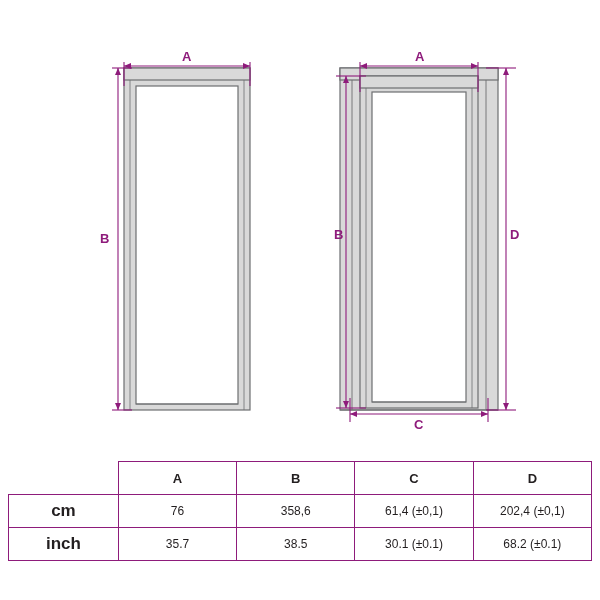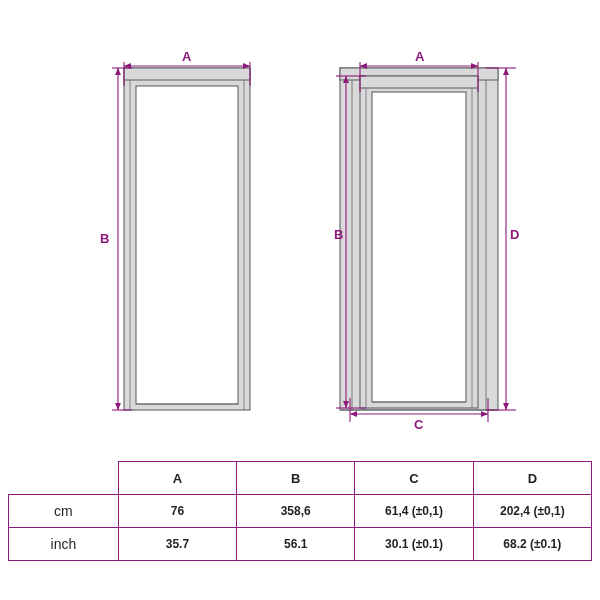--- a/index.html
+++ b/index.html
@@ -44,35 +44,35 @@
     top: 461px;
     width: 584px;
     border-collapse: collapse;
     font-size: 12px;
   }
   .spec-table th,
   .spec-table td {
     border: 1px solid #8e1b7b;
     text-align: center;
     height: 32px;
-    font-weight: bold;
+    font-weight: normal;
     color: #231f20;
     padding: 0;
   }
   .spec-table th {
     font-weight: bold;
     font-size: 13px;
   }
   .spec-table .corner-cell {
     border-left: none;
     border-top: none;
   }
   .spec-table .row-head {
-    font-weight: normal;
-    font-size: 14px;
+    font-weight: bold;
+    font-size: 17px;
   }
   .col-first { width: 110px; }
   .col-data  { width: 118px; }
 </style>
 </head>
 <body>
 
 <div id="root">
 
   <div class="diagram-area">
@@ -184,20 +184,20 @@
       <tr>
         <td class="row-head">cm</td>
         <td>76</td>
         <td>358,6</td>
         <td>61,4 (±0,1)</td>
         <td>202,4 (±0,1)</td>
       </tr>
       <tr>
         <td class="row-head">inch</td>
         <td>35.7</td>
-        <td>56.1</td>
+        <td>38.5</td>
         <td>30.1 (±0.1)</td>
         <td>68.2 (±0.1)</td>
       </tr>
     </tbody>
   </table>
 
 </div>
 
 </body></html>

